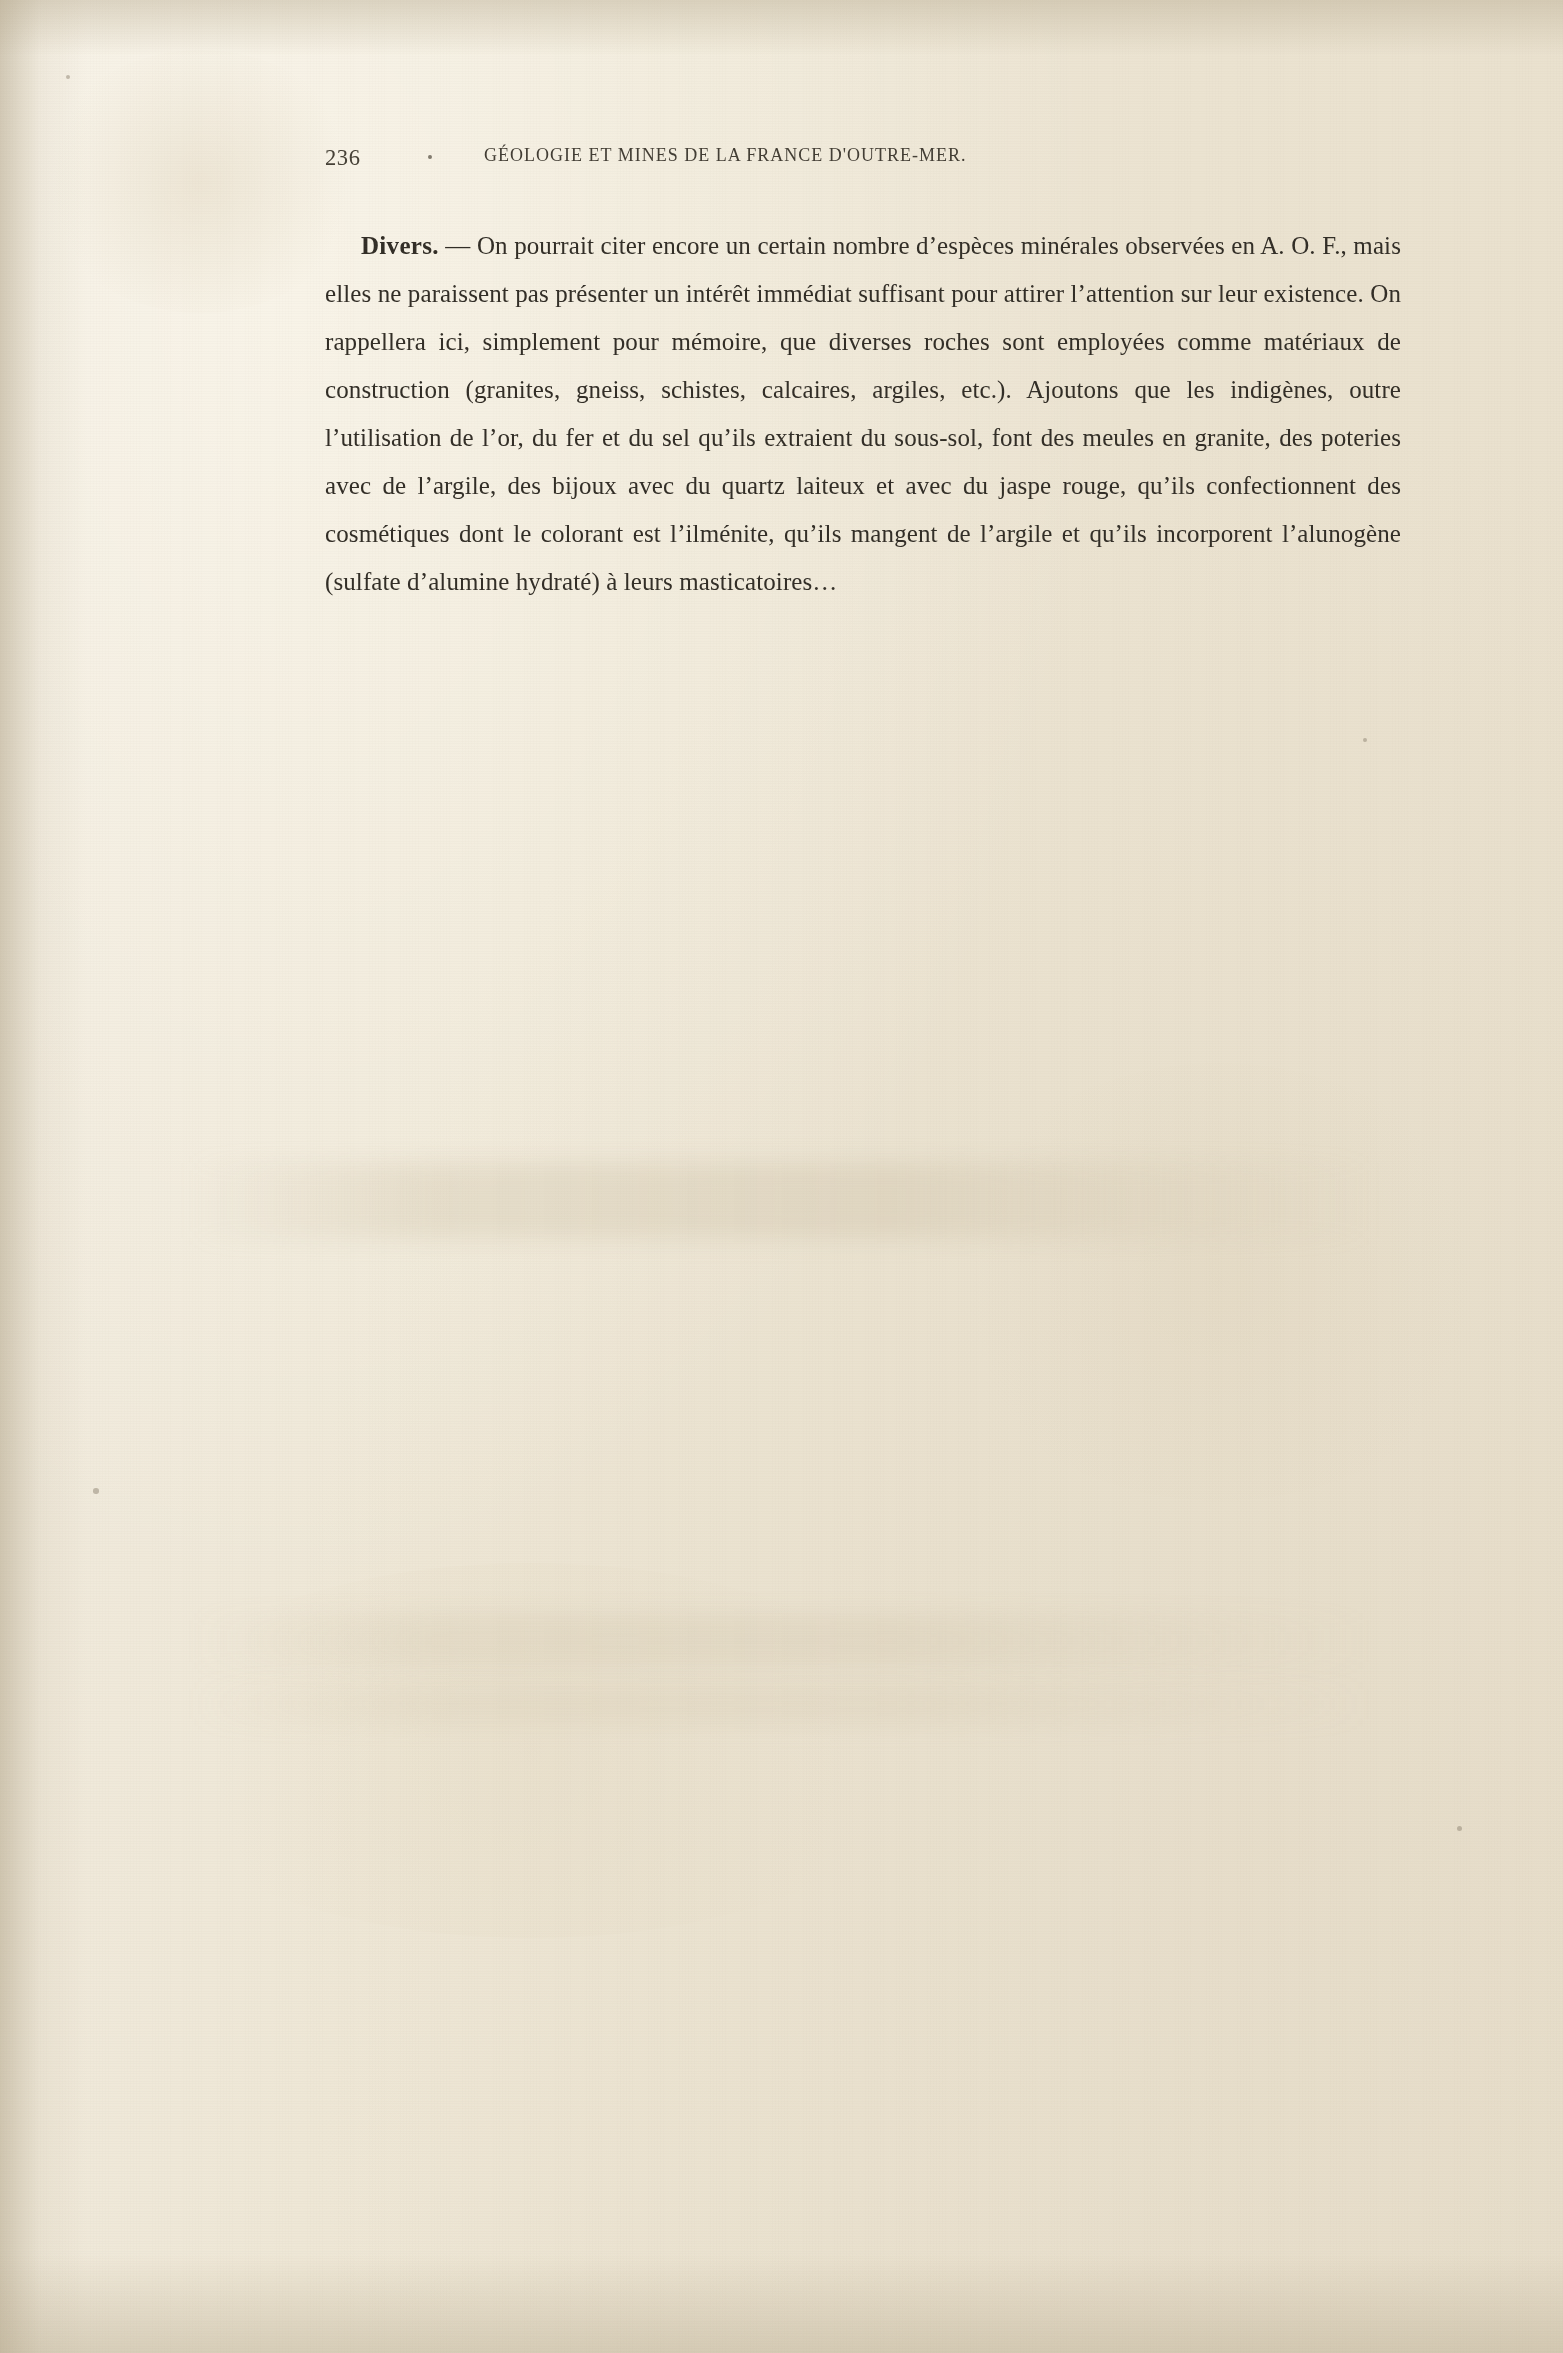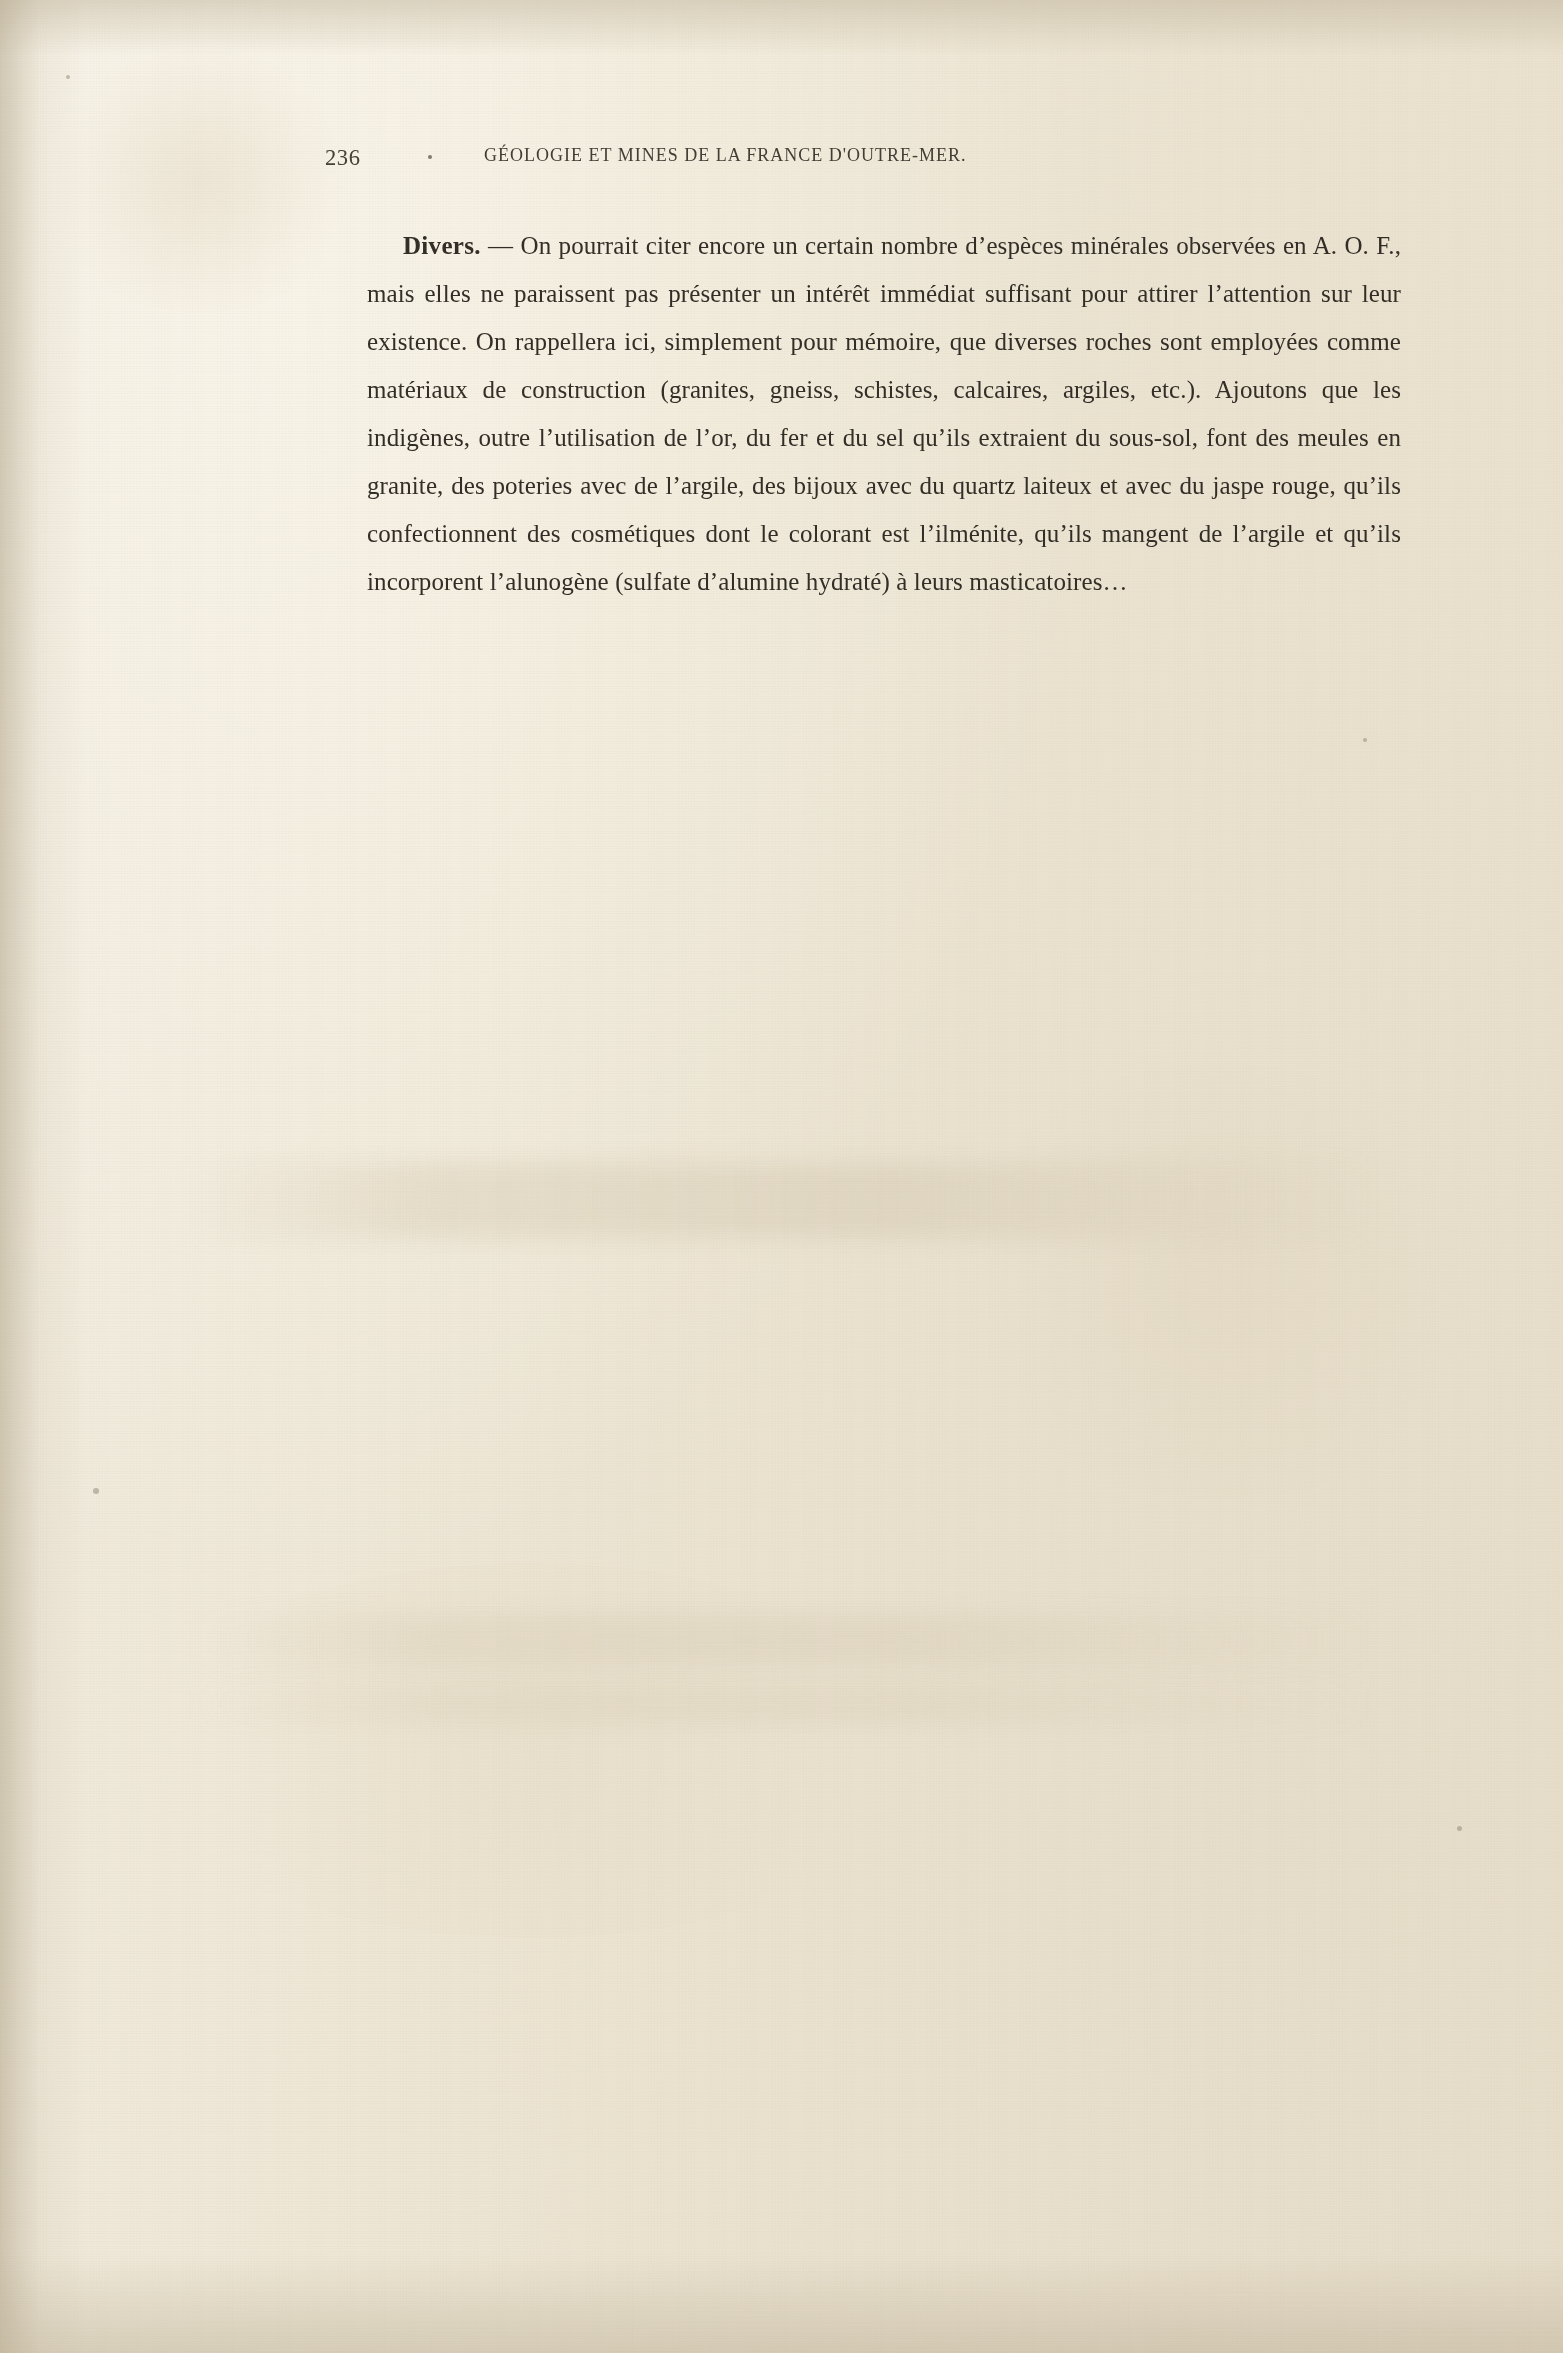--- a/index.html
+++ b/index.html
@@ -112,21 +112,20 @@
 
   .body-text {
     margin-top: 43px;
     font-size: 25px;
     line-height: 48px;
     text-align: justify;
     text-justify: inter-word;
     color: #312d26;
     letter-spacing: 0.1px;
     text-indent: 36px;
-    margin-left: 42px;
   }
   .body-text .lead {
     font-weight: bold;
     letter-spacing: 0.3px;
   }
 
   
   .grain {
     position: absolute;
     inset: 0;

